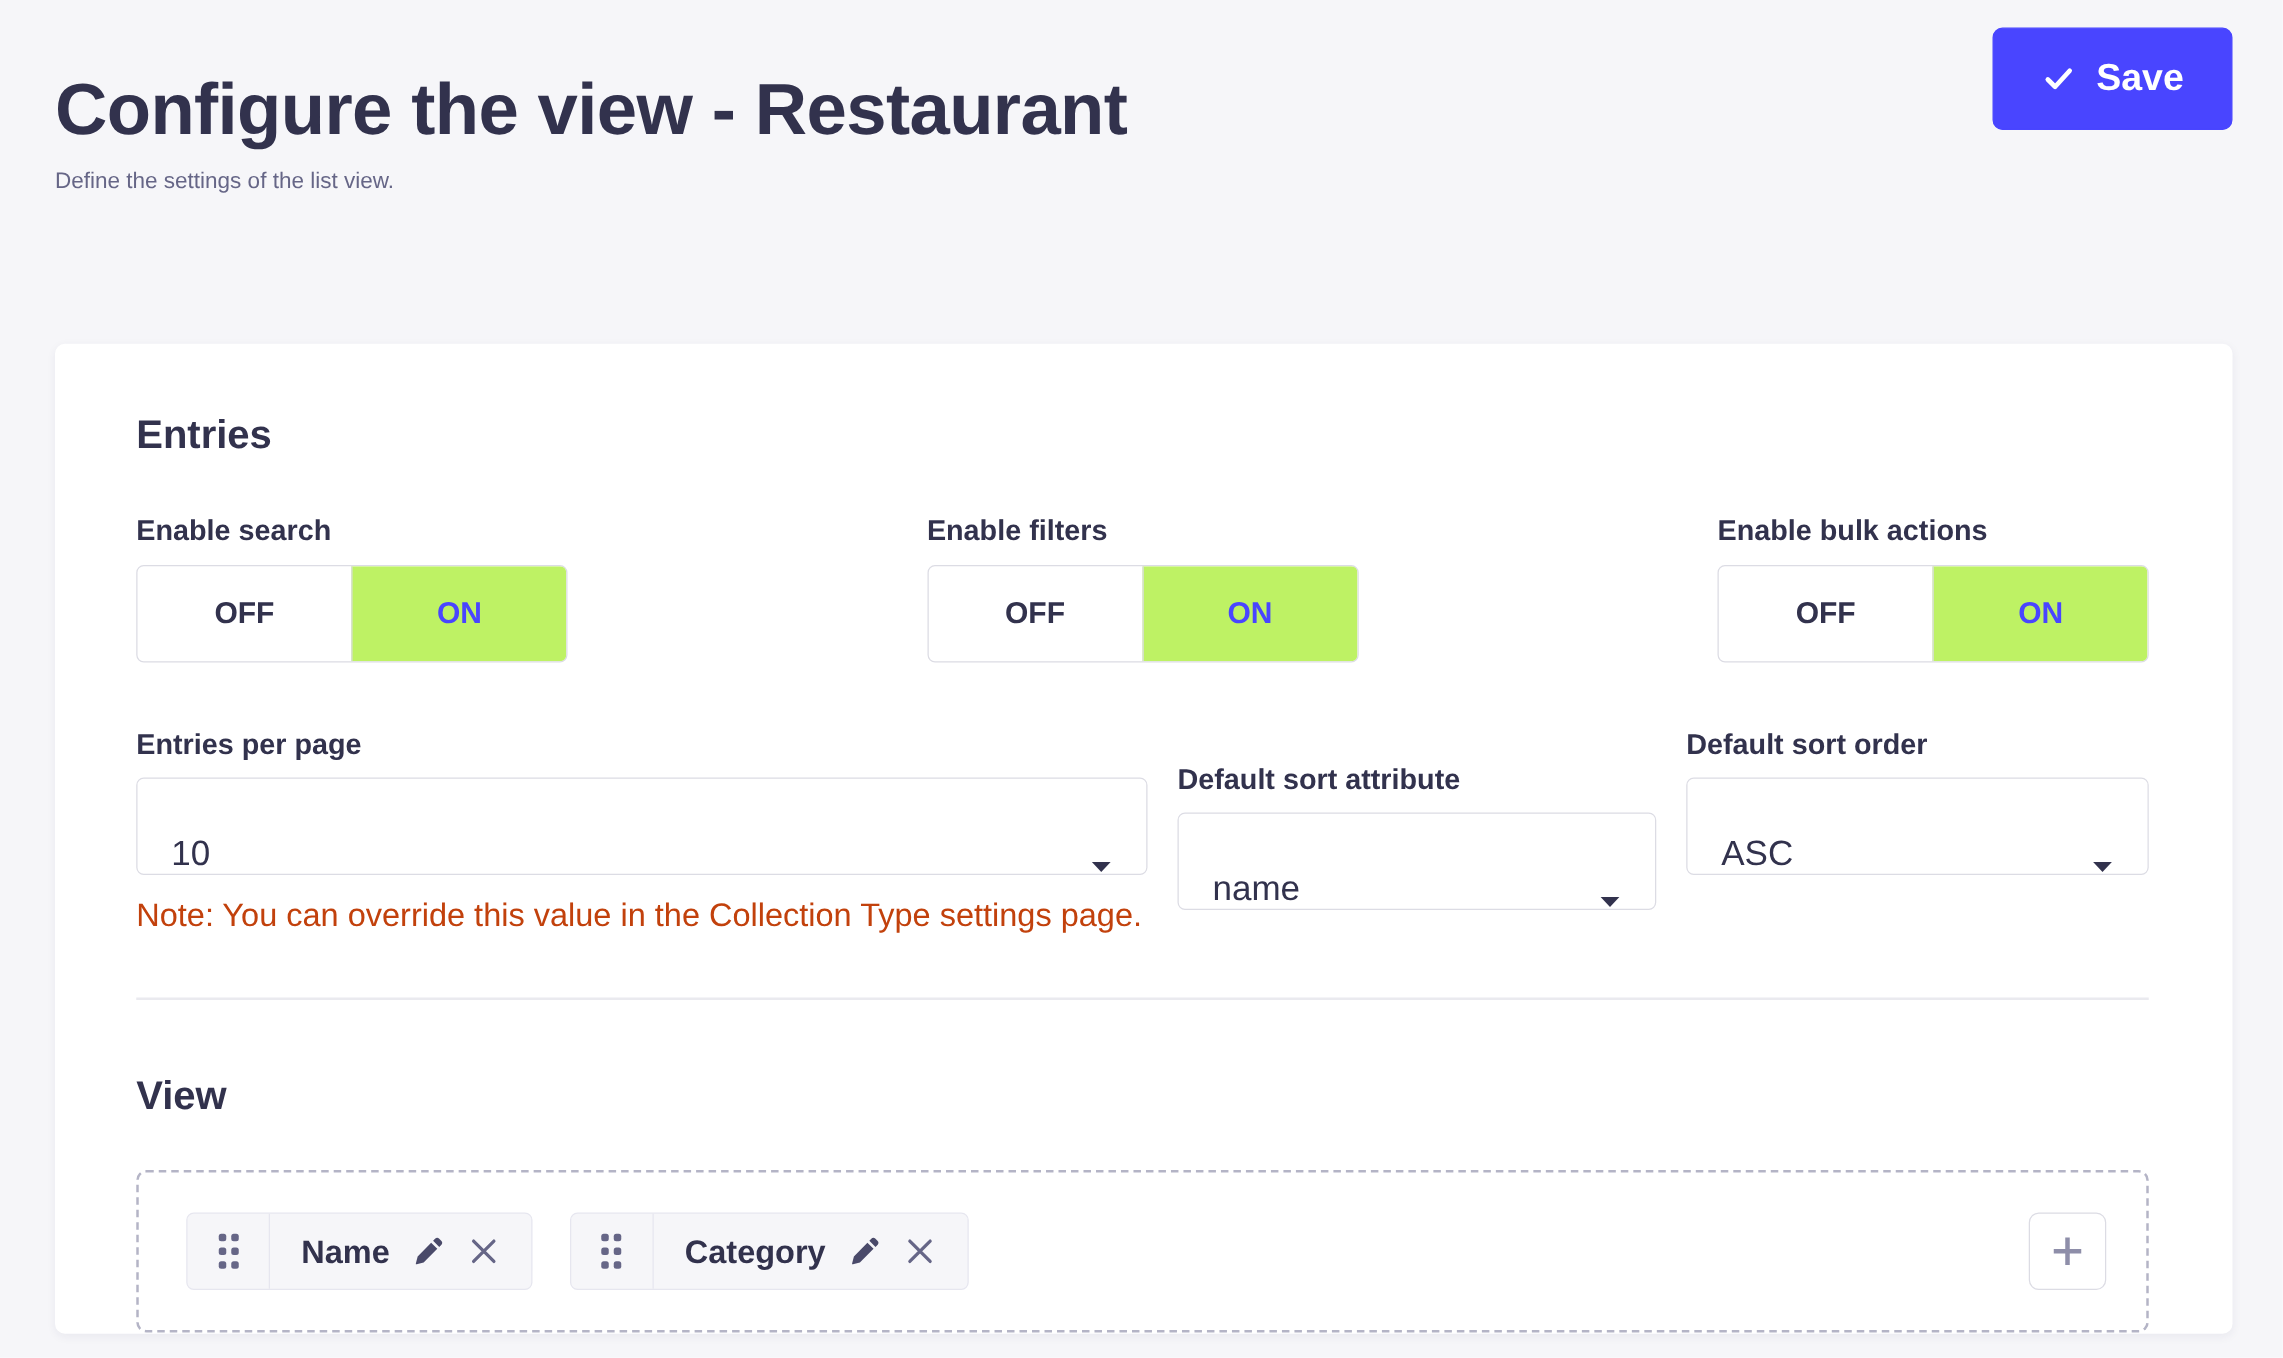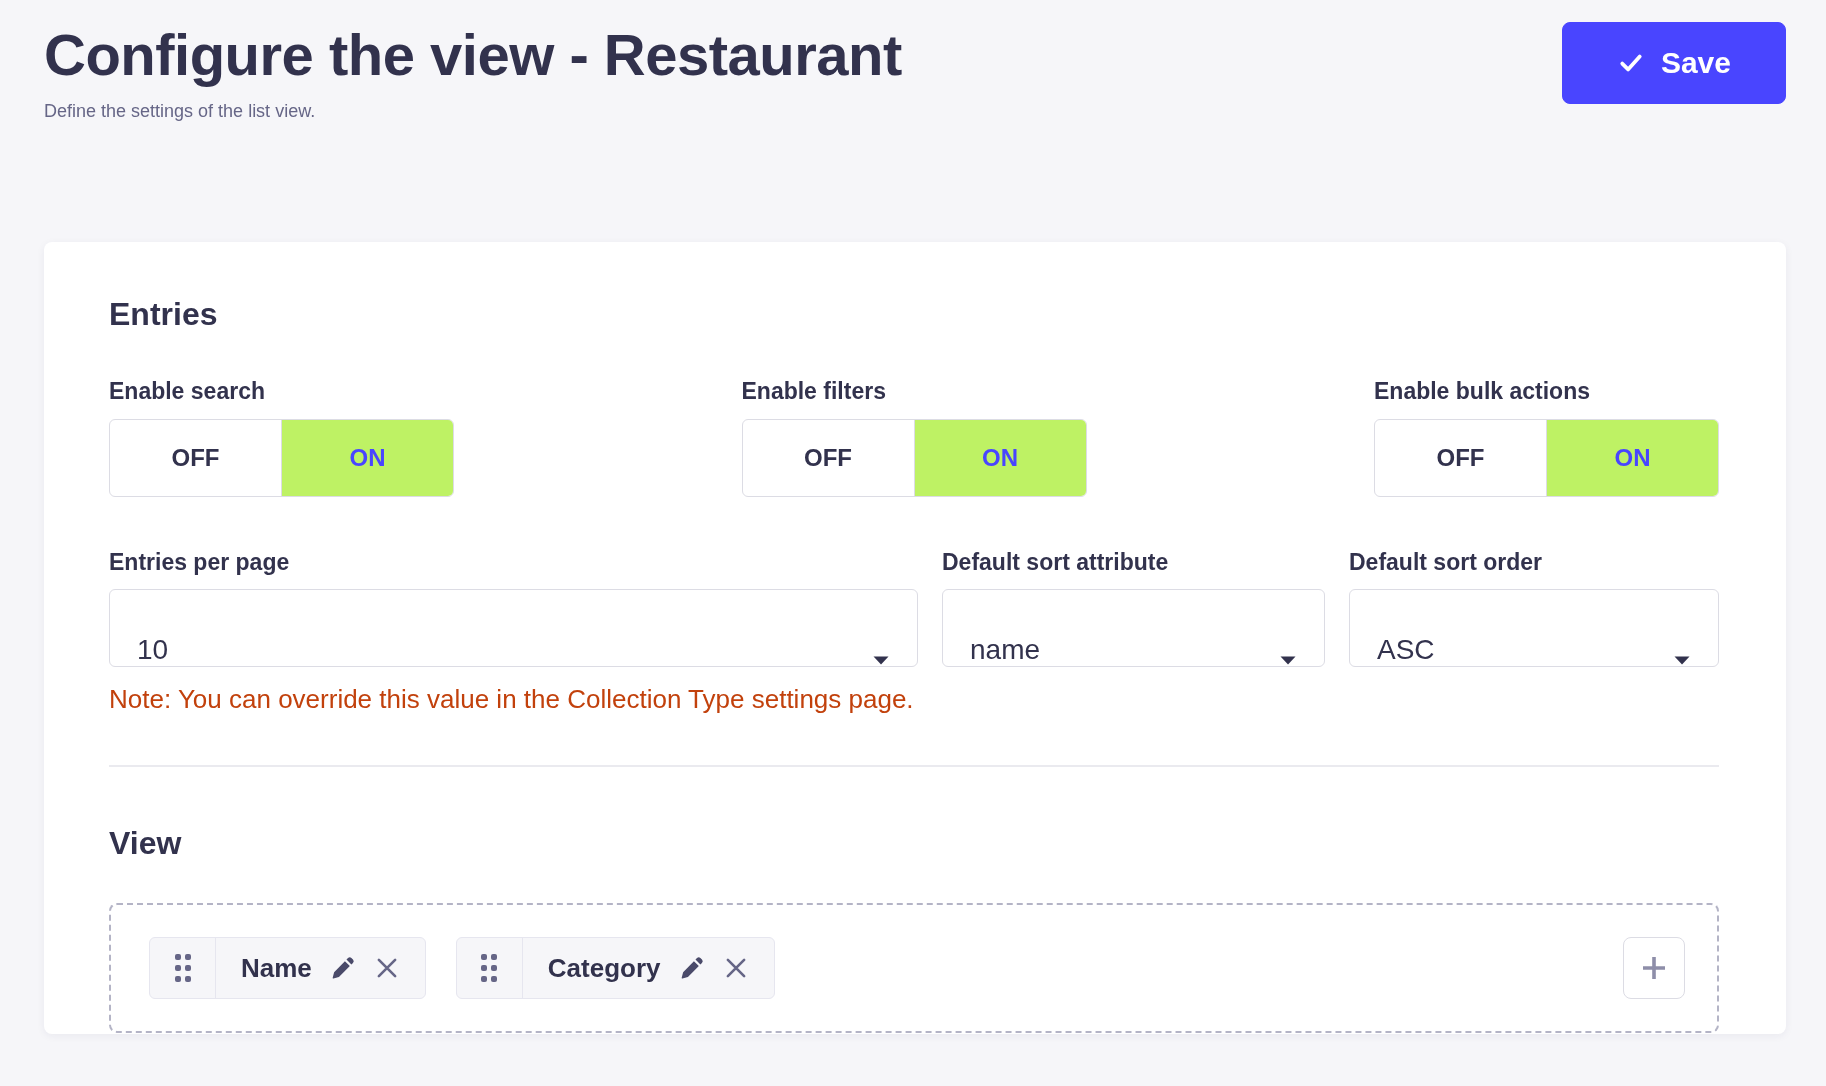--- a/index.html
+++ b/index.html
@@ -4,24 +4,24 @@
 <style>
   * { margin:0; padding:0; box-sizing:border-box; }
   html,body { background:#f6f6f9; }
   .page {
     position:relative; width:1826px; height:1086px; overflow:hidden;
     background:#f6f6f9; font-family:"Liberation Sans", sans-serif; color:#32324d;
     padding:22px 40px 0 44px;
   }
   
   .header { display:flex; justify-content:space-between; align-items:flex-start; }
-  .page-title { font-size:58px; font-weight:bold; color:#32324d; line-height:1.15; letter-spacing:-0.5px; }
+  .page-title { font-size:58px; font-weight:bold; color:#32324d; line-height:1.15; letter-spacing:-0.5px;margin-top:33px; }
   .page-subtitle { margin-top:12px; font-size:18px; color:#666687; line-height:1.2; }
   .save-btn {
-    display:flex; align-items:center; gap:16px; height:82px; padding:0 54px;
+    display:flex; align-items:center; gap:16px; height:82px; padding:0 38px;
     background:#4945ff; border:1px solid #4945ff; border-radius:8px;
     color:#ffffff; font-size:30px; font-weight:bold; font-family:inherit; cursor:pointer;
   }
   
   .card {
     margin-top:120px; background:#ffffff; border-radius:8px;
     box-shadow:0 2px 8px rgba(33,33,82,0.06);
     padding:52px 67px 48px 65px; height:792px;
   }
   .section-heading { font-size:32px; font-weight:bold; color:#32324d; line-height:1.25; }
@@ -33,21 +33,21 @@
     margin-top:13px; display:flex; height:78px; background:#ffffff;
     border:1px solid #dcdce4; border-radius:6px; overflow:hidden;
   }
   .toggle-opt {
     flex:1; display:flex; align-items:center; justify-content:center;
     font-size:24px; font-weight:bold; color:#32324d; cursor:pointer; user-select:none;
   }
   .toggle-opt.is-on { background:#bef264; color:#4945ff; border-left:1px solid #dcdce4; }
   
   .selects-row { margin-top:52px; display:flex; justify-content:space-between; }
-  .sel-w1 { width:809px; } .sel-w2 { width:383px; } .sel-w3 { width:370px; }
+  .sel-w1 { width:809px; } .sel-w2 { width:383px;margin-top:28px; } .sel-w3 { width:370px; }
   .select-box {
     margin-top:13px; height:78px; background:#ffffff; border:1px solid #dcdce4;
     border-radius:6px; display:flex; align-items:flex-end; justify-content:space-between;
     padding:0 27px; font-size:28px; color:#32324d; cursor:pointer;
   }
   .note { margin-top:17px; font-size:26px; color:#c2410c; }
   .divider { margin-top:50px; border-top:2px solid #eaeaef; }
   
   .view-heading { margin-top:56px; }
   .dropzone {

